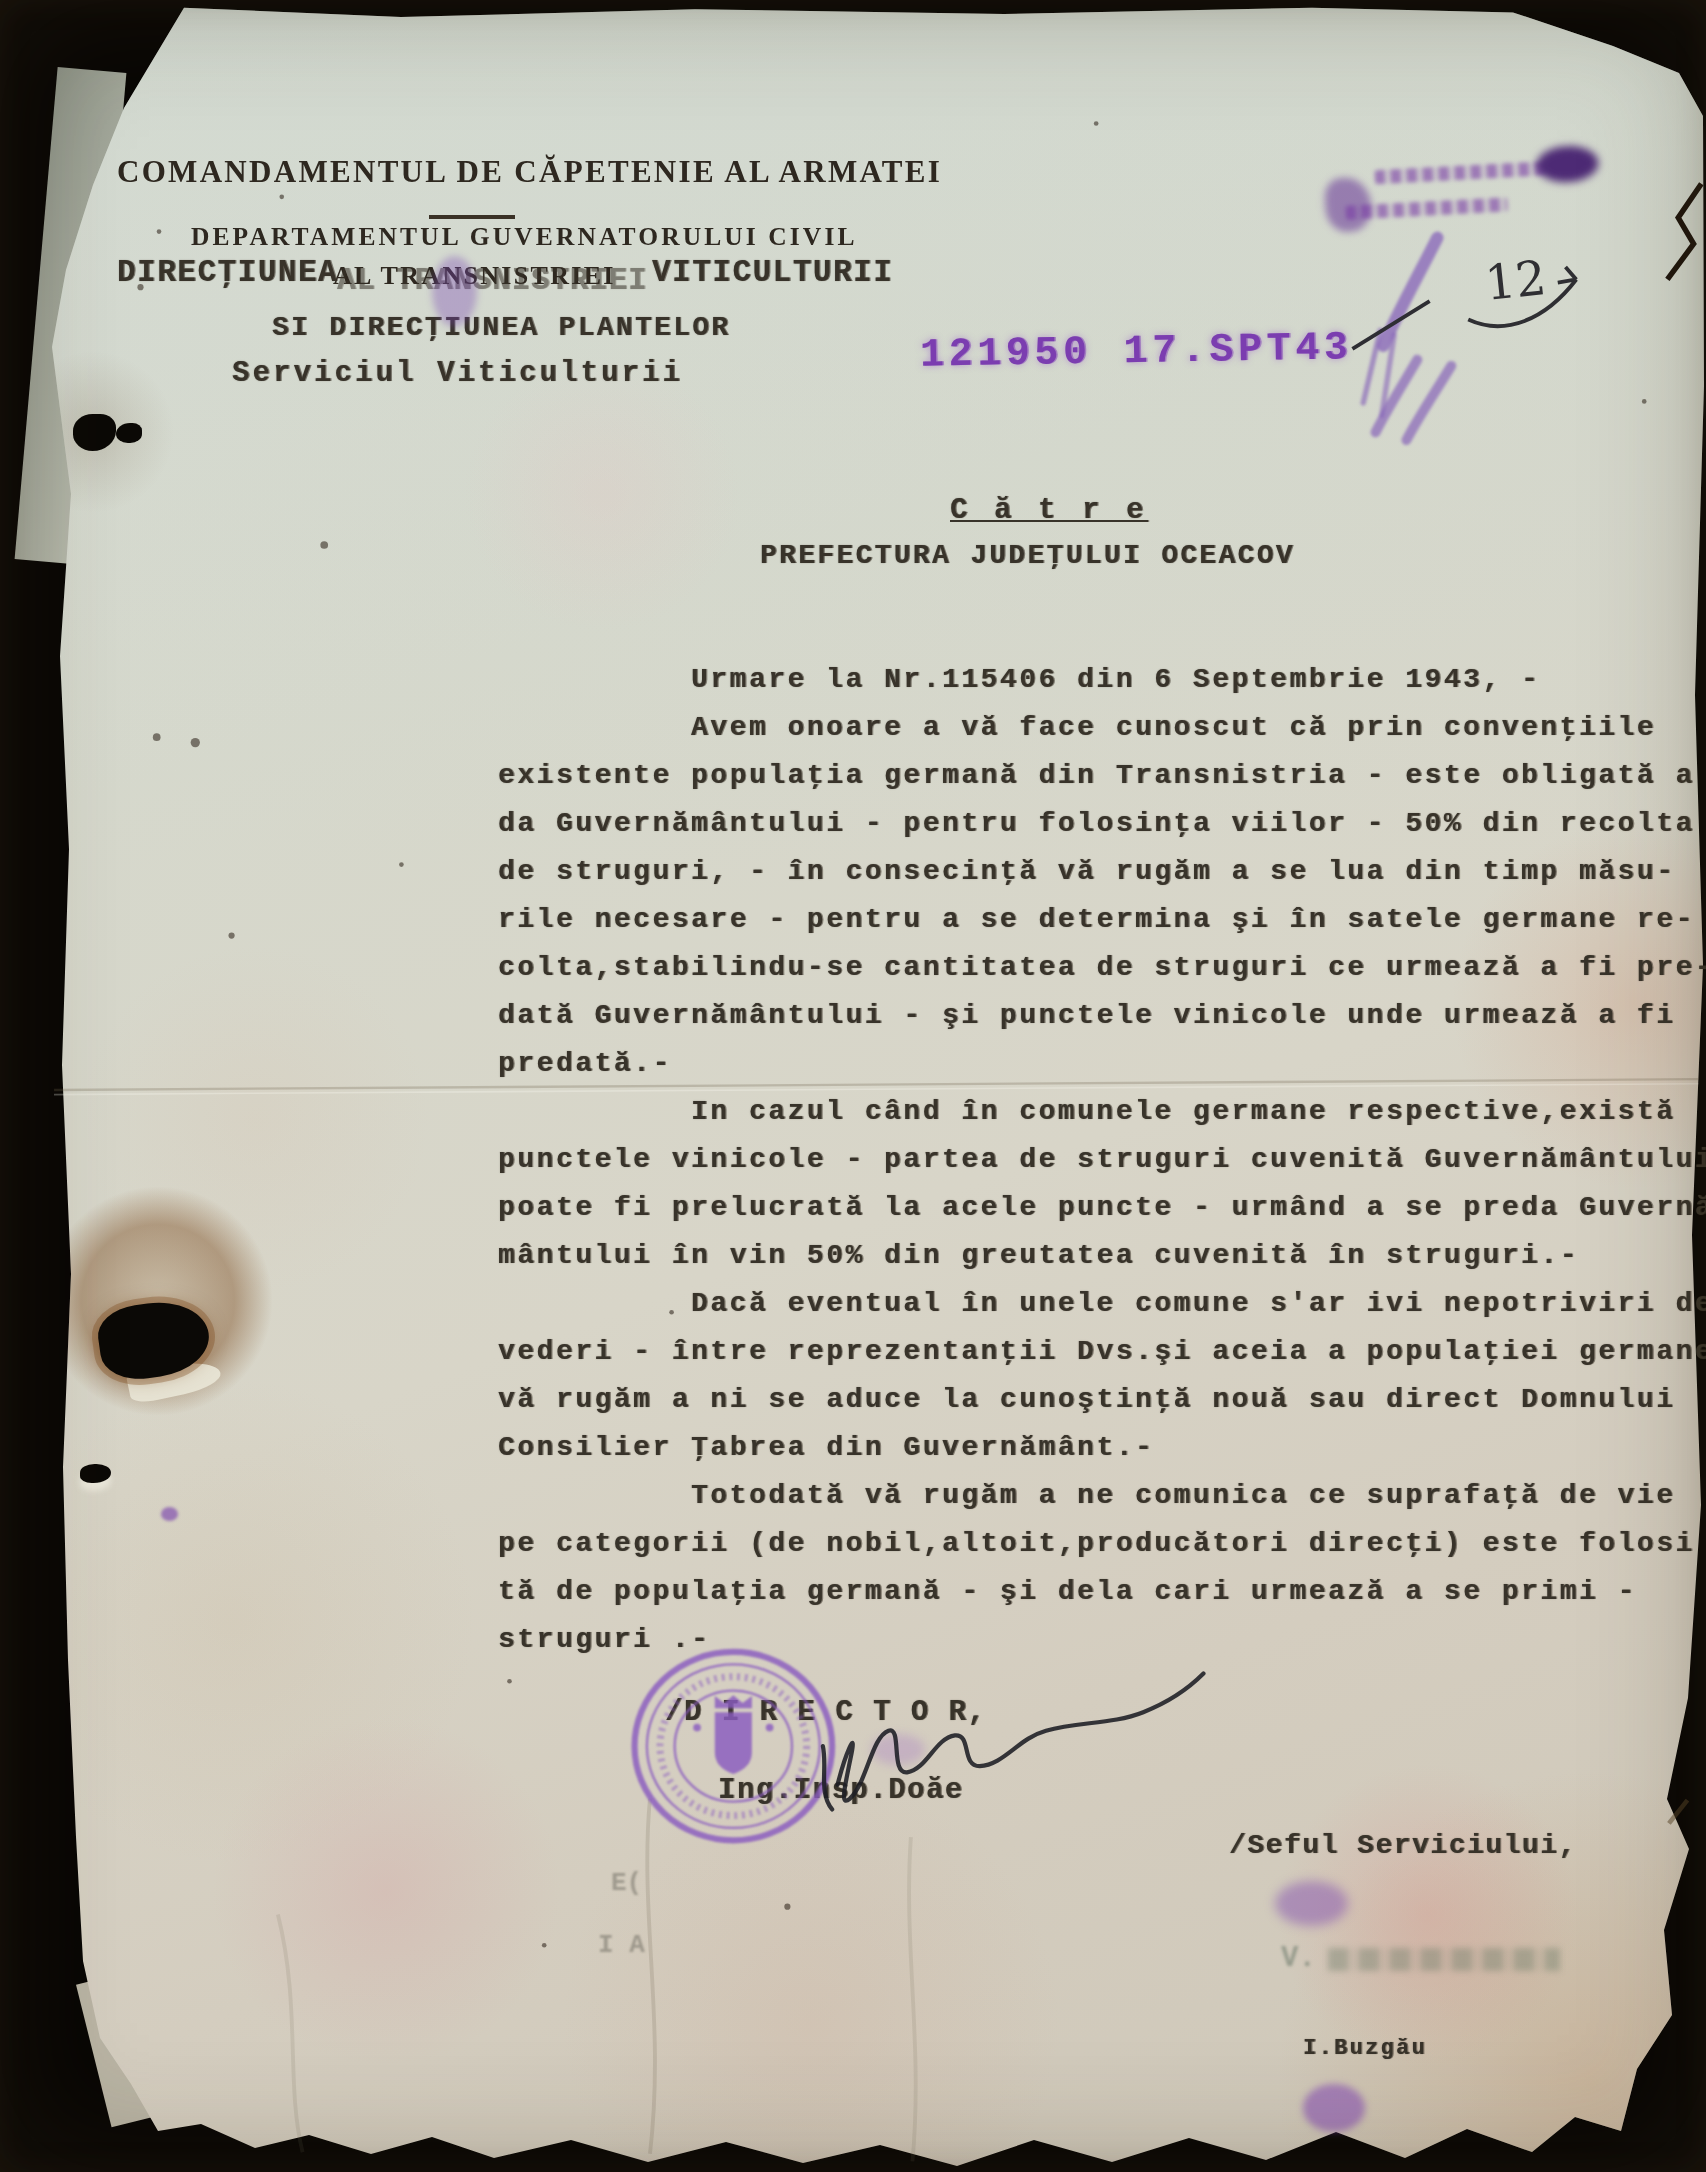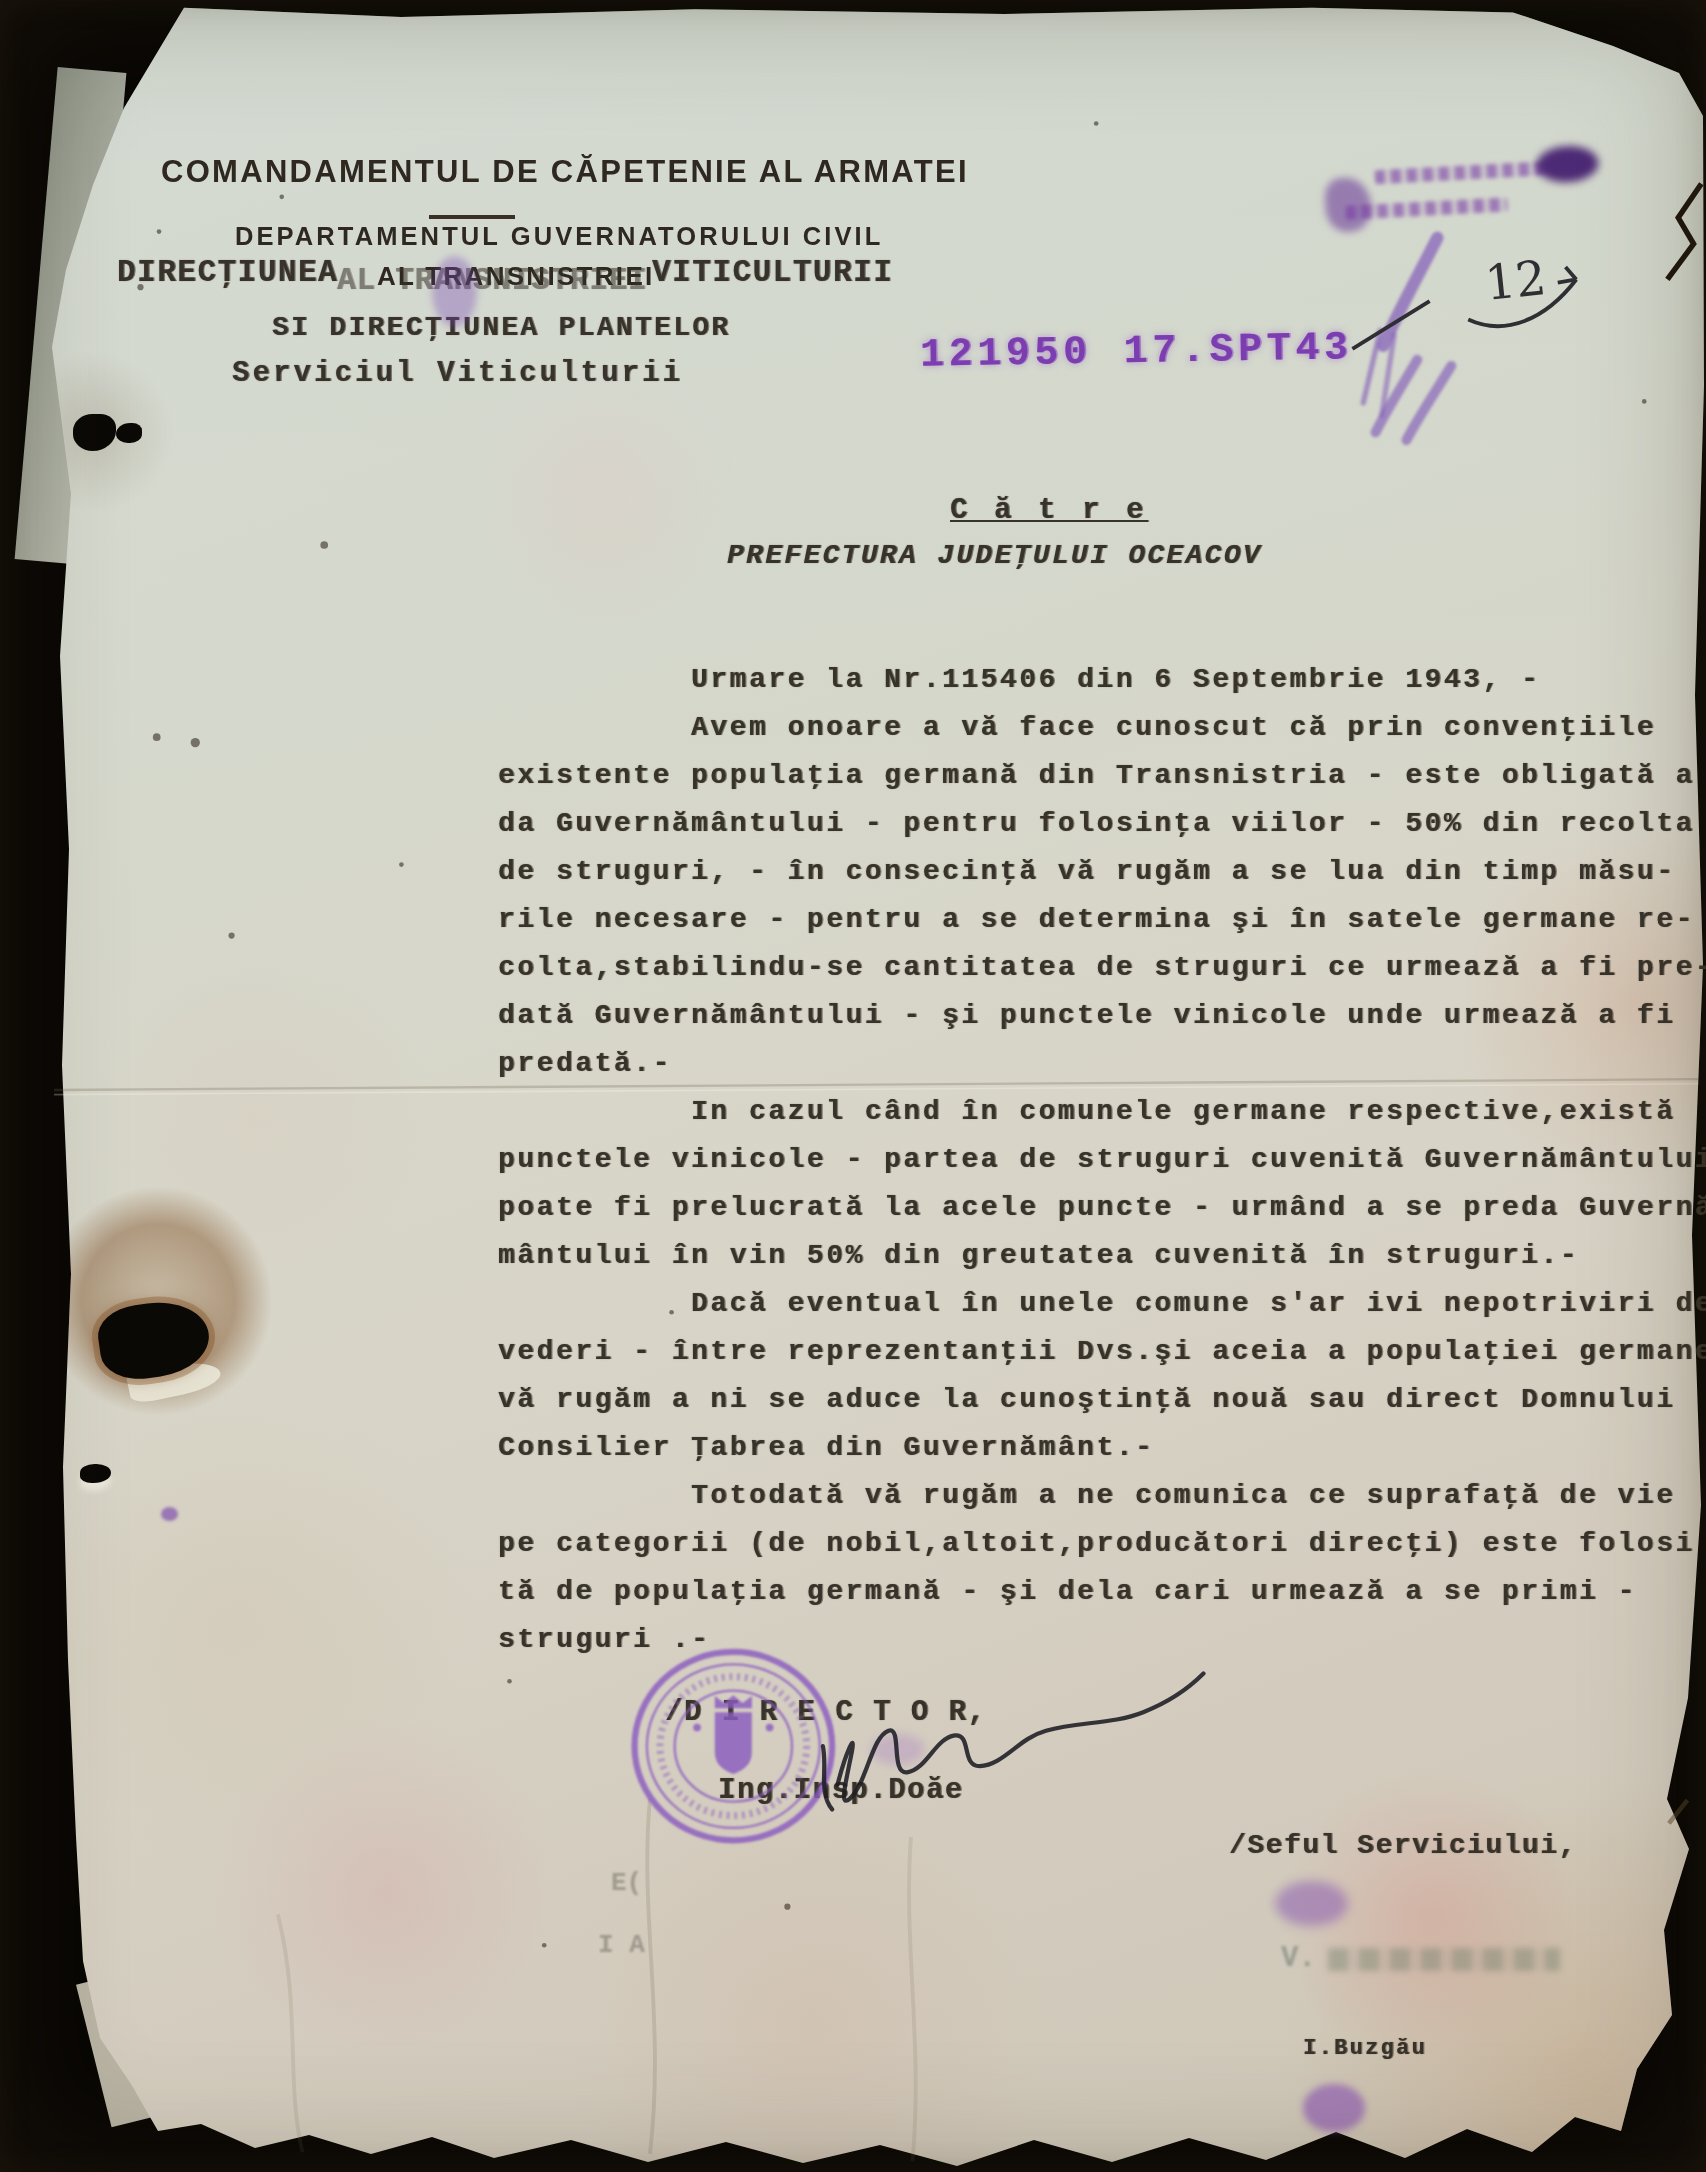--- a/index.html
+++ b/index.html
@@ -27,42 +27,42 @@
     clip-path:polygon(184px 7.7px,401px 17px,695px 9.3px,1004px 14px,1312px 7.7px,1513px 12.4px,1613px 46px,1679px 73px,1703px 116px,
       1704px 386px,1695px 695px,1703px 965px,1692px 1235px,1701px 1505px,1688px 1698px,1667px 1799px,1689px 1849px,1664px 1930px,
       1672px 2015px,1637px 2069px,1621px 2131px,1575px 2117px,1532px 2152px,1467px 2129px,1405px 2158px,1336px 2132px,1266px 2160px,
       1189px 2138px,1112px 2162px,1034px 2140px,957px 2166px,880px 2145px,803px 2163px,726px 2142px,648px 2162px,571px 2140px,
       494px 2158px,432px 2137px,371px 2154px,309px 2135px,255px 2148px,201px 2124px,158px 2131px,131px 2084px,100px 2038px,
       83px 1961px,76px 1837px,68px 1660px,63px 1467px,71px 1274px,62px 1065px,69px 849px,60px 656px,71px 494px,52px 347px,
       66px 270px,93px 185px,124px 108px);}
   #vignette{position:absolute;inset:0;pointer-events:none;
       box-shadow:inset 0 0 124px rgba(60,48,28,.30), inset 0 0 31px rgba(60,48,28,.18);}
   
-  .printed{position:absolute;font-family:Liberation Sans, sans-serif;color:#2e2820;white-space:nowrap;margin-left:44px;}
+  .printed{position:absolute;font-family:Liberation Serif, serif;color:#2e2820;white-space:nowrap;}
   #lh1{left:117px;top:154px;font-size:31px;letter-spacing:2.3px;font-weight:600;}
   #lh-dash{position:absolute;left:429px;top:215px;width:86px;height:3.9px;background:#3a3126;}
   #lh2{left:191px;top:222px;font-size:25.5px;letter-spacing:3.1px;font-weight:600;}
   #lh3-printed{left:333px;top:261px;font-size:26px;letter-spacing:2.3px;font-weight:700;}
   
   .typed{position:absolute;font-weight:700;color:#35migrant;}
   .typed,.tline{font-family:"Liberation Mono","DejaVu Sans Mono",monospace;}
   .typed{color:#38332a;white-space:nowrap;
       text-shadow:1.2px 0 0 rgba(55,48,38,.55), 0 0 1.5px rgba(55,48,38,.38);}
   #org-left{left:117px;top:255px;font-size:31px;letter-spacing:1.5px;}
   #org-ghost{left:337px;top:263px;font-size:31px;letter-spacing:0.8px;opacity:.55;}
   #org-right{left:652px;top:255px;font-size:31px;letter-spacing:1.5px;}
   #org2{left:272px;top:312px;font-size:28px;letter-spacing:2.3px;}
   #org3{left:232px;top:357px;font-size:29px;letter-spacing:3.1px;text-align:center;}
   
   #reg-stamp{left:920px;top:329px;font-size:40px;letter-spacing:4.6px;color:#7b3db0;transform:rotate(-1deg);
       text-shadow:0 0 7px rgba(150,90,200,.55),1.5px 0 0 rgba(123,61,176,.5);}
   #reg-stamp .gap{display:inline-block;width:32px;}
   
   #salutation{left:950px;top:494px;font-size:29px;letter-spacing:4.6px;text-decoration:underline;}
-  #recipient{left:727px;top:540px;font-size:28px;letter-spacing:2.3px;font-style:italic;}
+  #recipient{left:760px;top:540px;font-size:28px;letter-spacing:2.3px;}
   
   #body-lines{position:absolute;left:498px;top:656px;width:1212px;font-size:28px;line-height:48px;
       font-weight:700;color:#38332a;text-shadow:1.2px 0 0 rgba(55,48,38,.5),0 0 1.5px rgba(55,48,38,.35);
       letter-spacing:2.5px;white-space:nowrap;}
   #body-lines .ind{padding-left:193px;}
   
   #director-title{left:665px;top:1674px;font-size:29px;letter-spacing:1.5px;margin-top:22px;}
   #director-name{left:718px;top:1774px;font-size:29px;letter-spacing:1.5px;}
   #chief-title{left:1229px;top:1830px;font-size:28px;letter-spacing:1.5px;}
   #chief-name{left:1303px;top:2036px;font-size:22px;letter-spacing:2.3px;}

